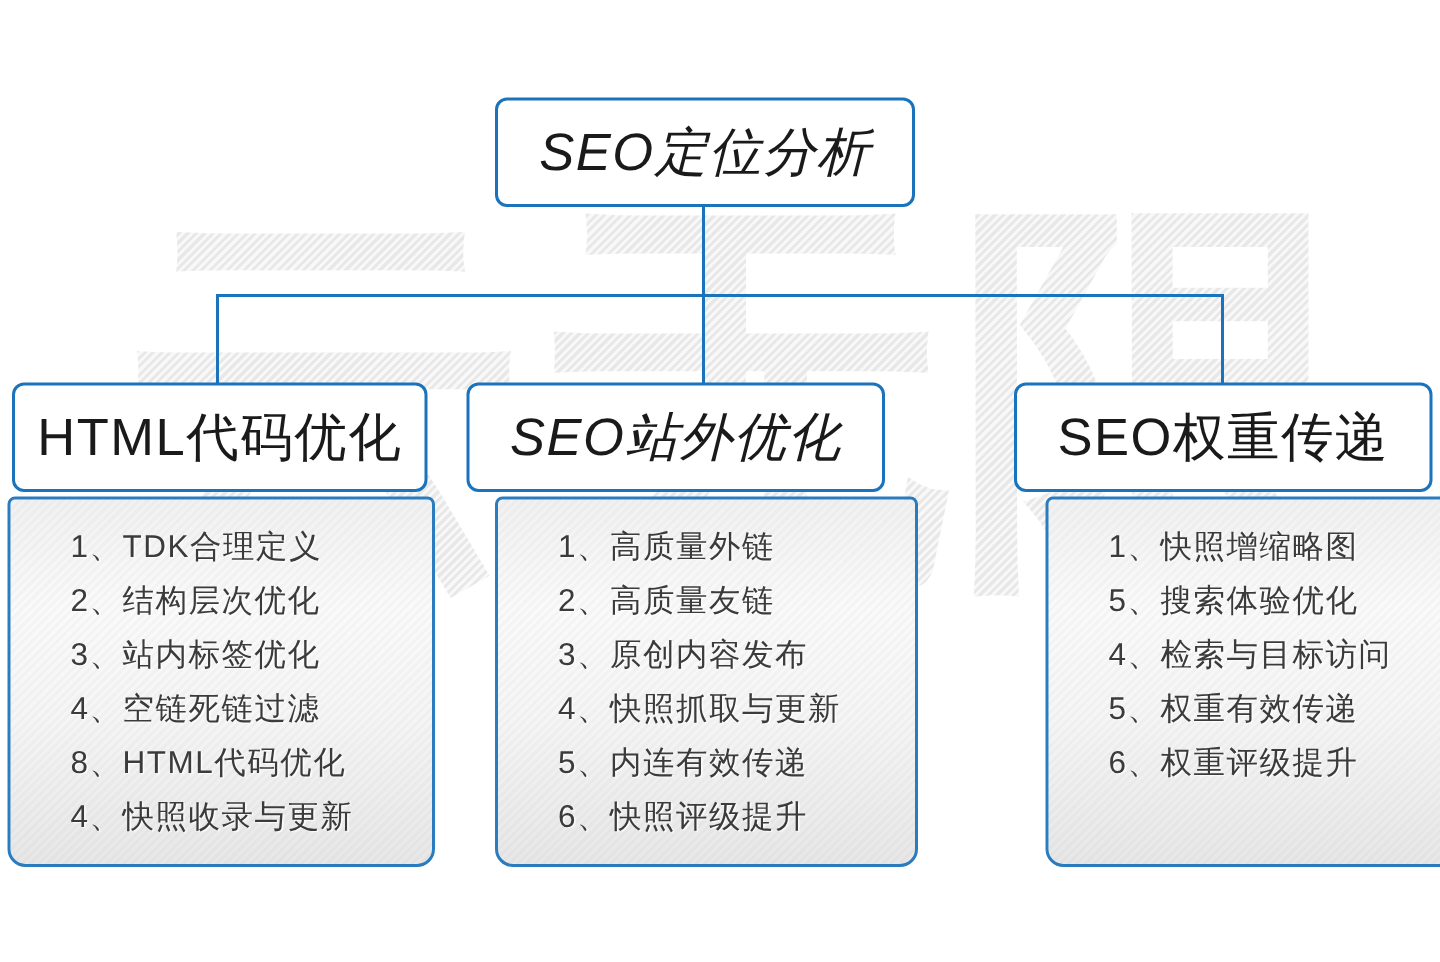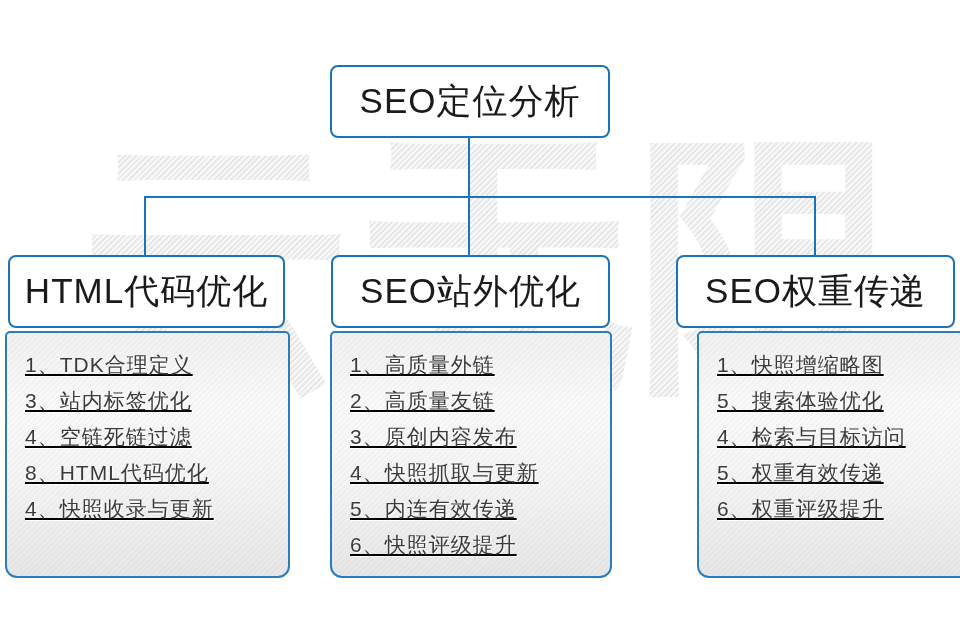--- a/index.html
+++ b/index.html
@@ -25,38 +25,38 @@
   #drop-left  {left:144px;top:196px;height:60px;}
   #drop-mid   {left:468px;top:196px;height:60px;}
   #drop-right {left:814px;top:196px;height:60px;}
   
   .node{
     position:absolute;z-index:2;background:#ffffff;
     border:2px solid #1b74bb;border-radius:8px;
     display:flex;align-items:center;justify-content:center;
     font-size:35px;font-weight:400;color:#1a1a1a;letter-spacing:1px;
   }
-  #root-box{left:330px;top:65px;width:276px;height:69px;}
+  #root-box{left:330px;top:65px;width:276px;height:69px;font-style:italic;}
   .col-head{top:255px;height:69px;}
   #head-0{left:8px;  width:273px;}
-  #head-1{left:331px;width:275px;}
+  #head-1{left:311px;width:275px;font-style:italic;}
   #head-2{left:676px;width:275px;}
   
   .panel{
     position:absolute;top:331px;height:243px;z-index:2;
     border:2px solid #2a7cbf;border-radius:5px 5px 12px 12px;
     background:
       repeating-linear-gradient(135deg,rgba(120,120,120,0.045) 0px,rgba(120,120,120,0.045) 2px,rgba(255,255,255,0) 2px,rgba(255,255,255,0) 4px),
       linear-gradient(180deg,#f1f1f1 0%,#fafafa 30%,#f5f5f5 60%,#e7e7e7 100%);
   }
   #panel-0{left:5px;  width:281px;}
   #panel-1{left:330px;width:278px;}
   #panel-2{left:677px;width:276px;margin-left:20px;}
   .panel ul{
-    list-style:none;margin:0;padding:14px 8px 0 18px;text-decoration:underline;
+    list-style:none;margin:0;padding:14px 8px 0 40px;
   }
   .panel li{
     font-size:21px;line-height:36px;color:#3b3b3b;letter-spacing:1px;
     text-shadow:1px 1px 1px #ffffff;white-space:nowrap;
   }
 </style>
 </head>
 <body>
 
 <div class="canvas">
@@ -79,20 +79,21 @@
   <div id="head-1" class="node col-head">
     <span>SEO站外优化</span>
   </div>
   <div id="head-2" class="node col-head">
     <span>SEO权重传递</span>
   </div>
 
   <div id="panel-0" class="panel">
     <ul>
       <li>1、TDK合理定义</li>
+      <li>2、结构层次优化</li>
       <li>3、站内标签优化</li>
       <li>4、空链死链过滤</li>
       <li>8、HTML代码优化</li>
       <li>4、快照收录与更新</li>
     </ul>
   </div>
 
   <div id="panel-1" class="panel">
     <ul>
       <li>1、高质量外链</li>

